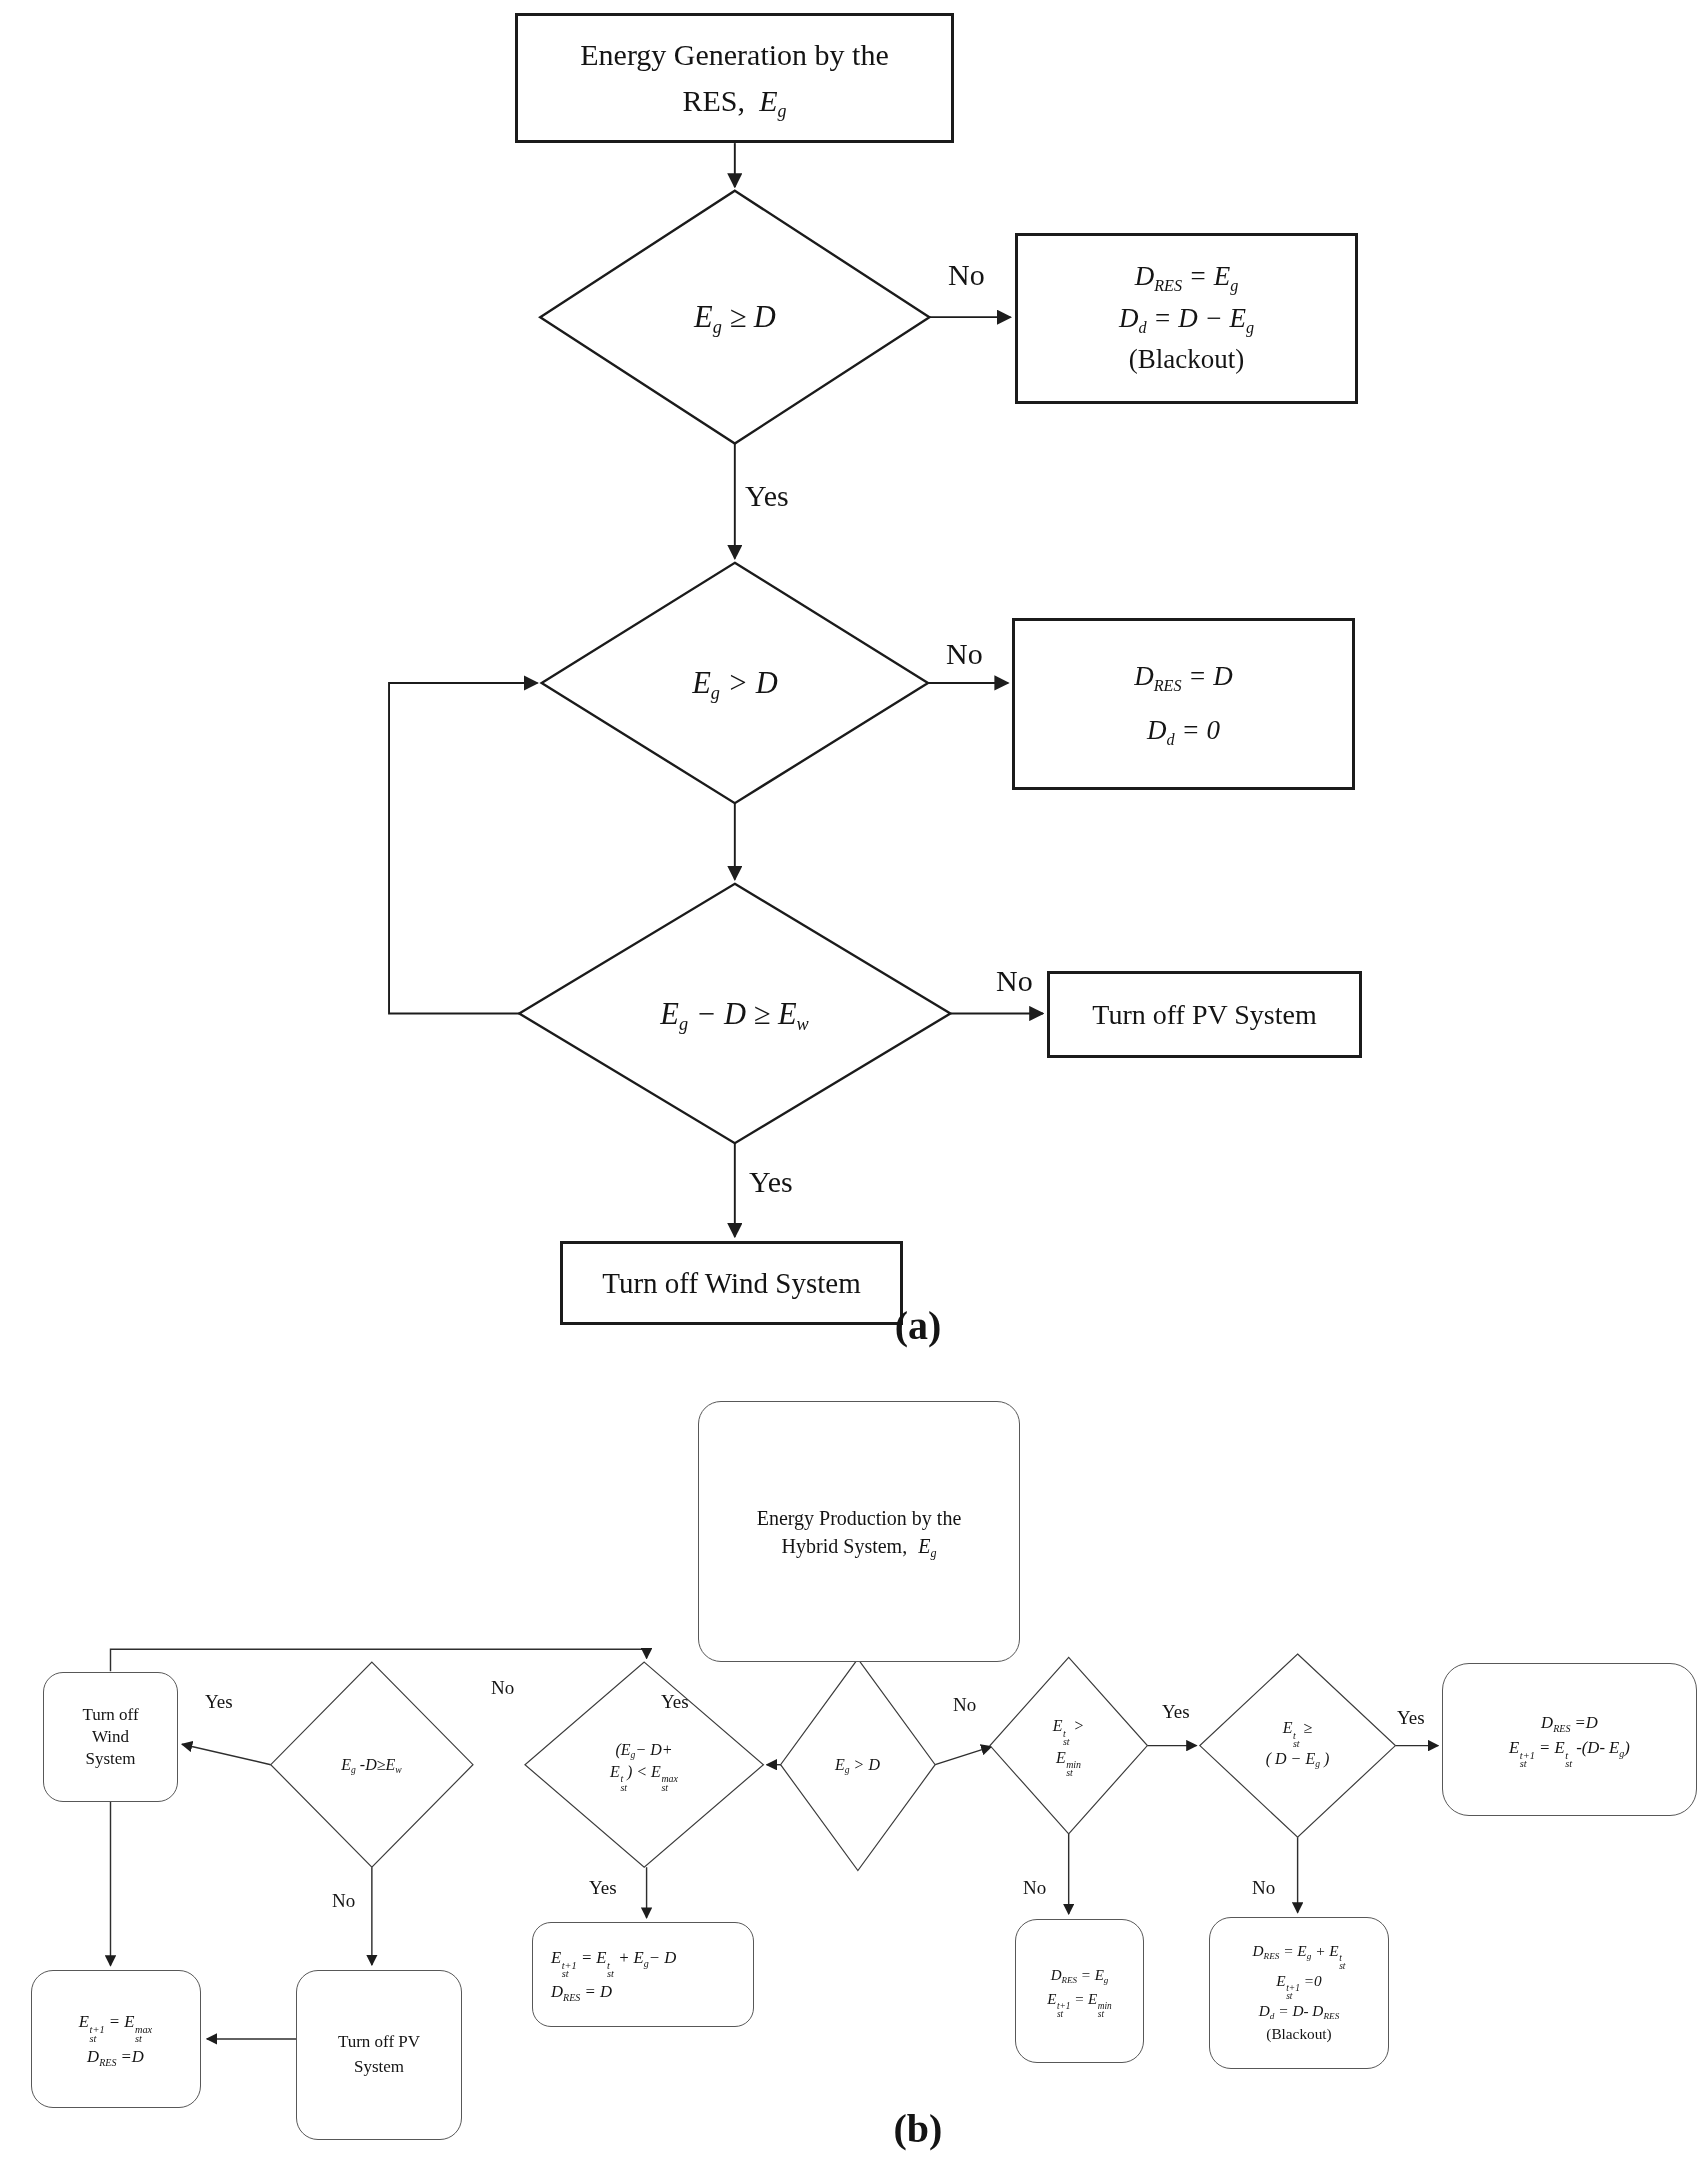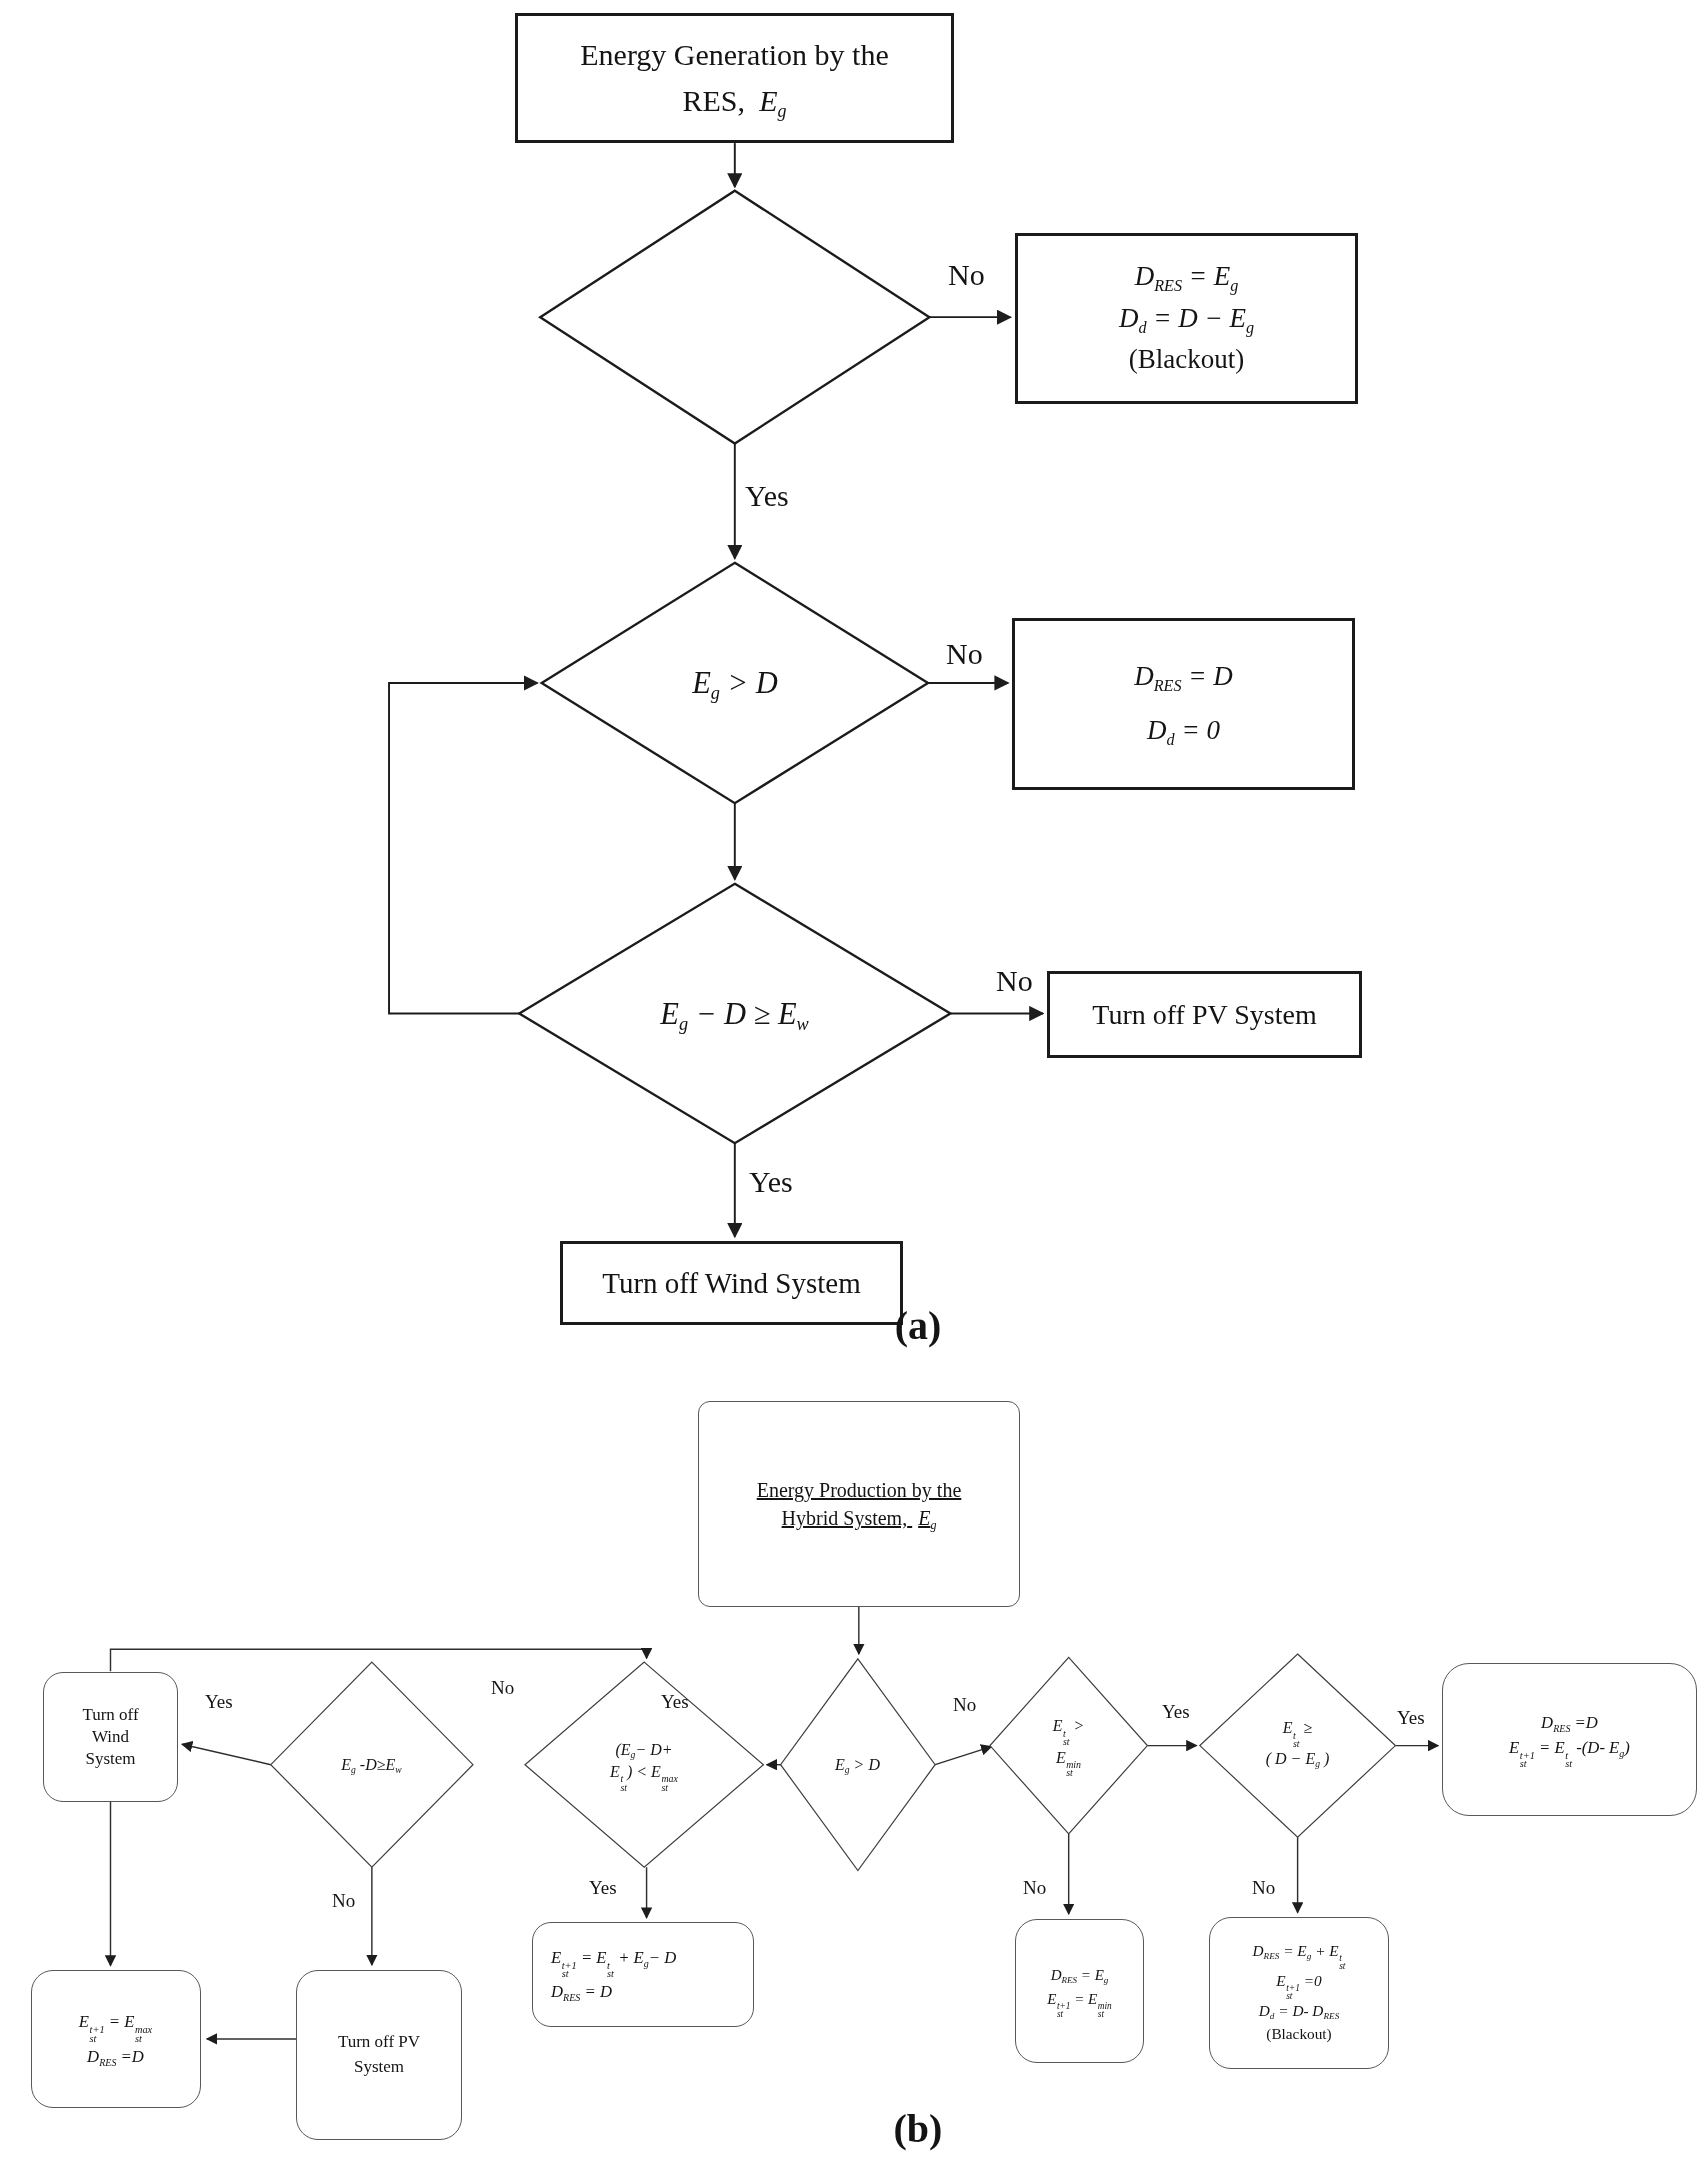--- a/index.html
+++ b/index.html
@@ -87,20 +87,23 @@
   </svg>
 
   <div class="boxA" style="left:515px;top:13.4px;width:439px;height:130px;">
     <div class="t fAb" style="font-size:30px;">Energy Generation by the</div>
     <div class="t fAb" style="font-size:30px;">
       <span class="t">RES,</span>
       <span class="m" style="margin-left:6.7px;">E<sub>g</sub></span>
     </div>
   </div>
 
+  <div class="dlabel fAd" style="left:544px;top:286px;width:382px;height:62px;">
+    <span class="m">E<sub>g</sub> ≥ D</span>
+  </div>
   <div class="lab t fA" style="left:948px;top:258px;">No</div>
 
   <div class="boxA" style="left:1015px;top:233px;width:343px;height:171px;">
     <div class="m fAb">D<sub>RES</sub> = E<sub>g</sub></div>
     <div class="m fAb">D<sub>d</sub> = D − E<sub>g</sub></div>
     <div class="t fAb">(Blackout)</div>
   </div>
 
   <div class="lab t fA" style="left:745px;top:479px;">Yes</div>
 
@@ -124,21 +127,21 @@
   </div>
 
   <div class="lab t fA" style="left:749px;top:1165px;">Yes</div>
 
   <div class="boxA" style="left:560px;top:1241px;width:343px;height:84px;">
     <div class="t" style="font-size:29px;">Turn off Wind System</div>
   </div>
 
   <div class="cap" style="left:880px;top:1302px;">(a)</div>
 
-  <div class="boxB" style="left:698px;top:1401px;width:322px;height:206px;border-radius:12px;text-decoration:underline;">
+  <div class="boxB" style="left:698px;top:1401px;width:322px;height:261px;border-radius:23px;">
     <div class="t" style="font-size:20px;line-height:1.4;">Energy Production by the</div>
     <div class="t" style="font-size:20px;line-height:1.4;">
       <span class="t">Hybrid System,</span>
       <span class="m" style="margin-left:6px;text-align:center;">E<sub>g</sub></span>
     </div>
   </div>
 
   <div class="boxB" style="left:43px;top:1672px;width:135px;height:130px;border-radius:20px;">
     <div class="t" style="font-size:17px;line-height:1.28;">Turn off</div>
     <div class="t" style="font-size:17px;line-height:1.28;">Wind</div>

